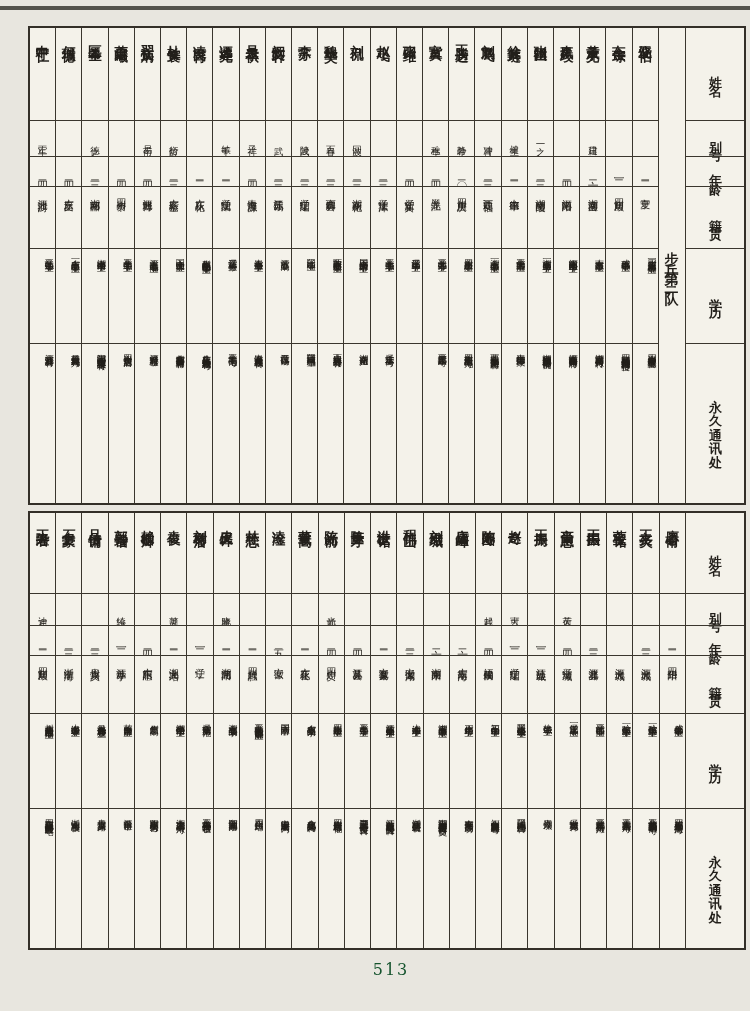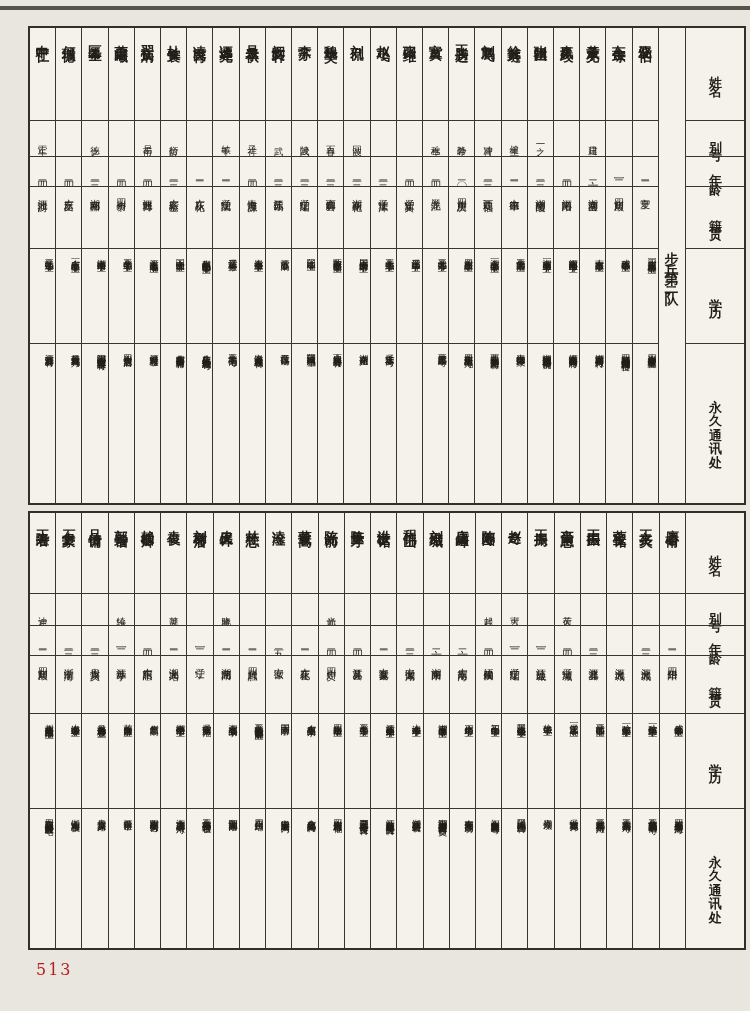--- a/index.html
+++ b/index.html
@@ -102,22 +102,23 @@
     font-size:13px;font-weight:700;
     letter-spacing:8px;
     box-sizing:border-box;
   }
   .header-col .hcell + .hcell{border-top:1.5px solid #3a362e;}
   .header-col .hcell.addr-h{letter-spacing:14px;}
   .page-number{
     margin:10px 0 0 8px;
     font-family:"DejaVu Serif",serif;
     font-size:16px;
-    color:#b91c1c;
+    color:#14532d;
     letter-spacing:2px;
+    text-align:center;
   }
 </style>
 </head>
 <body>
 
 <div class="page">
   <div class="scan-line-top"></div>
   <div class="sheet">
 
     <section class="roster top">

